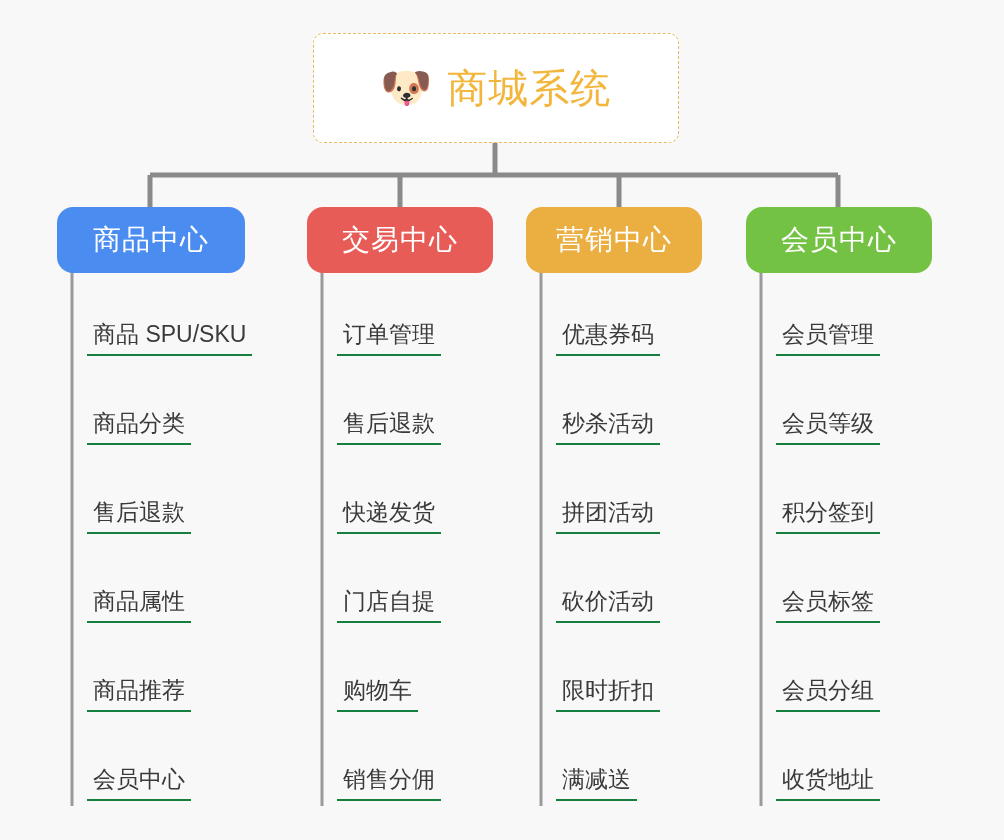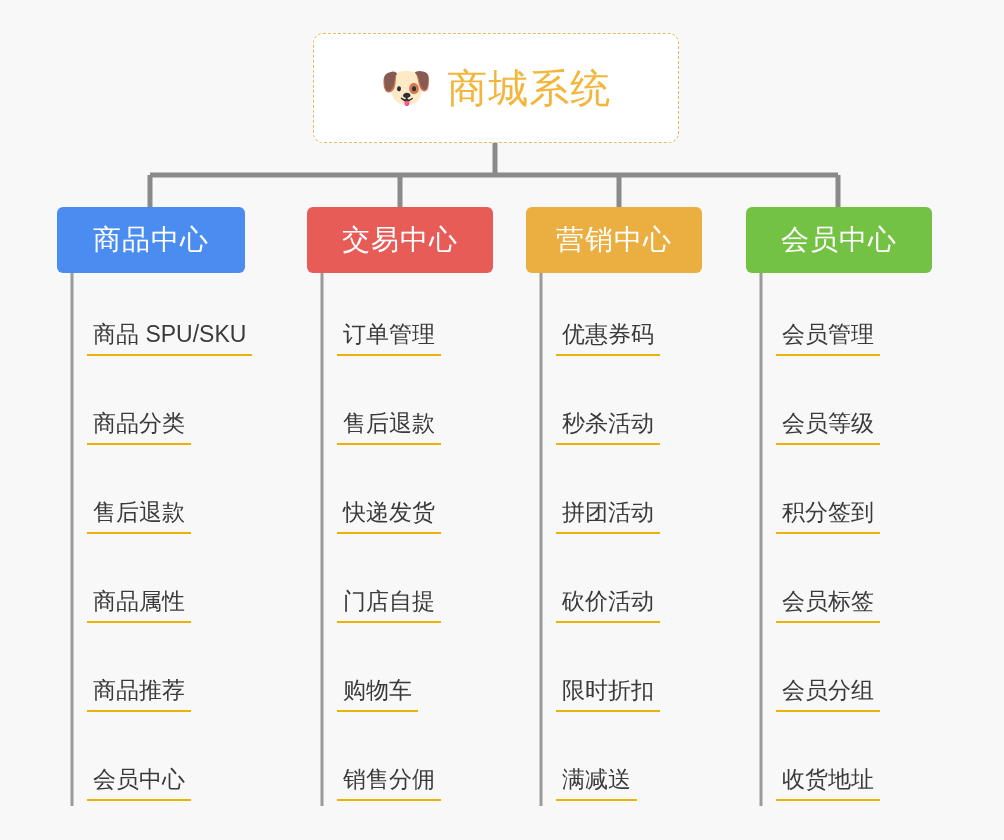--- a/index.html
+++ b/index.html
@@ -61,21 +61,21 @@
   
   .branch {
     position: absolute;
     top: 207px;
   }
   .branch-header {
     position: absolute;
     top: 0;
     left: 0;
     height: 66px;
-    border-radius: 6px;
+    border-radius: 16px;
     display: flex;
     align-items: center;
     justify-content: center;
     color: #ffffff;
     font-size: 28px;
     letter-spacing: 1px;
     box-sizing: border-box;
   }
   .leaf-list {
     position: absolute;
@@ -88,21 +88,21 @@
     height: 89px;
     display: flex;
     align-items: flex-end;
     box-sizing: border-box;
   }
   .leaf-label {
     font-size: 23px;
     color: #3a3a3a;
     white-space: nowrap;
     padding: 0 6px 4px 6px;
-    border-bottom: 2px solid #eab308;
+    border-bottom: 2px solid #15803d;
     margin-left: 30px;
     margin-bottom: 6px;
   }
 
   
   #branch-0 { left: 57px;  width: 188px; }
   #branch-1 { left: 307px; width: 186px; }
   #branch-2 { left: 526px; width: 186px; }
   #branch-3 { left: 746px; width: 186px; }
 

